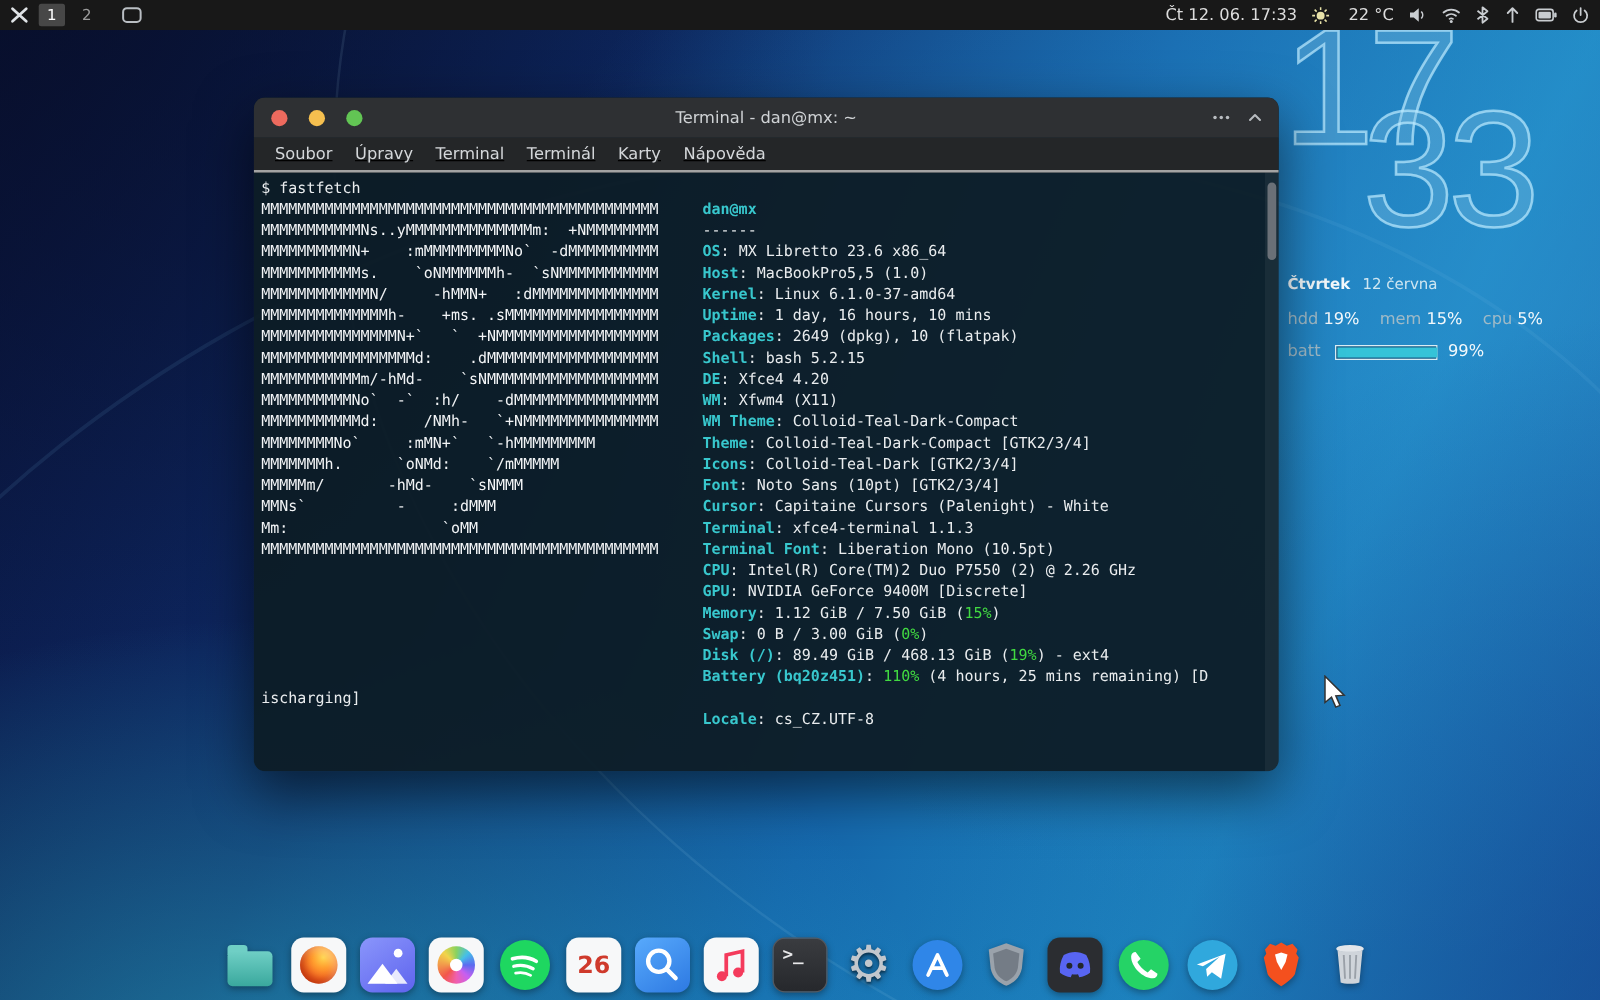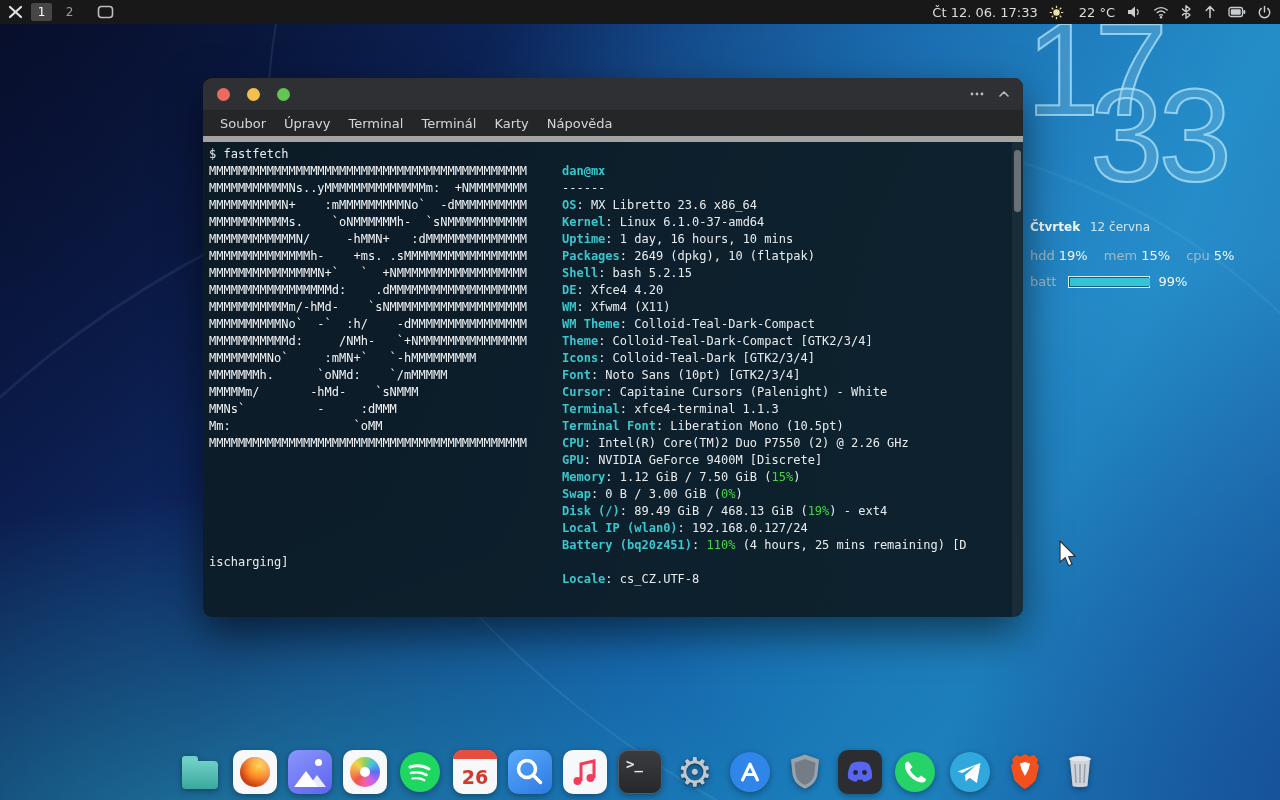--- a/index.html
+++ b/index.html
@@ -60,22 +60,22 @@
             box-shadow:0 16px 44px rgba(0,0,0,.55);}
   .titlebar{height:32px;background:#2e3033;display:flex;align-items:center;position:relative;}
   .tl{width:13px;height:13px;border-radius:50%;margin-left:17px;flex:none;}
   .tl.first{margin-left:14px;}
   .tl.red{background:#ed6a5e;}.tl.yellow{background:#f5bf4f;}.tl.green{background:#62c554;}
   .title{position:absolute;left:0;right:0;text-align:center;font-size:13px;color:#cfd2d5;
          pointer-events:none;}
   .tb-icon{position:absolute;top:9px;display:flex;}
   .tb-icon.dots{right:38px;}
   .tb-icon.chev{right:12px;}
-  .menubar{height:26px;background:#242628;border-bottom:6px solid #a3a3a3;
-           display:flex;align-items:center;padding-left:8px;}
+  .menubar{height:26px;background:#242628;border-bottom:2px solid #a3a3a3;
+           display:flex;align-items:center;padding-left:8px;text-decoration:underline;}
   .menu-item{padding:0 9px;font-size:13px;color:#d4d7da;cursor:default;}
   .term-body{position:relative;height:481px;
              font-family:"DejaVu Sans Mono","Liberation Mono",monospace;
              font-size:12px;line-height:17px;}
   .prompt{position:absolute;left:6px;top:4px;color:#e9ecee;white-space:pre;}
   .ascii{position:absolute;left:6px;top:21px;margin:0;color:#f2f4f6;font:inherit;
          white-space:pre;}
   .info{position:absolute;left:359px;top:21px;width:470px;}
   .term-line{height:17px;white-space:pre;}
   .term-line.wrap0{margin-left:-353px;}
@@ -107,21 +107,21 @@
   .gal-mtn{position:absolute;bottom:7px;left:6px;width:0;height:0;
            border-left:12px solid transparent;border-right:12px solid transparent;
            border-bottom:16px solid #ffffff;}
   .gal-mtn2{position:absolute;bottom:7px;right:6px;width:0;height:0;
             border-left:9px solid transparent;border-right:9px solid transparent;
             border-bottom:12px solid rgba(255,255,255,.85);}
   .pinwheel{width:30px;height:30px;border-radius:50%;position:relative;
             background:conic-gradient(#8ad25e,#45c0e8,#5b6cf0,#c75ff0,#f05fae,#f2564b,#f2984b,#f2d44b,#8ad25e);}
   .pinwheel::after{content:"";position:absolute;inset:10px;background:#fff;border-radius:50%;}
   .search-tile{background:linear-gradient(145deg,#58aafc,#2d79e2);}
-  .cal{display:flex;flex-direction:column;align-items:stretch;justify-content:flex-start;margin-top:12px;}
+  .cal{display:flex;flex-direction:row;align-items:stretch;justify-content:flex-start;margin-top:12px;}
   .cal-top{height:9px;border-radius:10px 10px 0 0;background:#e74c3c;}
   .cal-num{flex:1;display:flex;align-items:center;justify-content:center;
            font-size:19px;font-weight:bold;color:#cf3a2c;
            font-family:"DejaVu Sans",sans-serif;}
   .term-tile{background:linear-gradient(#3a3c40,#26282c);border-radius:10px;
              border:1px solid #55585e;box-sizing:border-box;}
   .term-glyph{position:absolute;top:5px;left:7px;color:#e8e8ea;font-size:14px;
               font-family:"DejaVu Sans Mono",monospace;font-weight:bold;}
   .gear-glyph{font-size:40px;line-height:44px;color:#c2c7cd;
               text-shadow:0 1px 2px rgba(0,0,0,.45);font-family:"DejaVu Sans",sans-serif;}
@@ -219,20 +219,21 @@
         </span>
       <span class="sv">99%</span>
     </div>
   </div>
 
   <div class="terminal">
     <div class="titlebar">
       <span class="tl red first"></span>
       <span class="tl yellow"></span>
       <span class="tl green"></span>
+      <span class="title">Terminal - dan@mx: ~</span>
       <span class="tb-icon dots">
         <svg width="16" height="14" viewBox="0 0 16 14">
             <circle cx="3" cy="7" r="1.4" fill="#b8bcc0"></circle>
             <circle cx="8" cy="7" r="1.4" fill="#b8bcc0"></circle>
             <circle cx="13" cy="7" r="1.4" fill="#b8bcc0"></circle>
           </svg>
       </span>
       <span class="tb-icon chev">
         <svg width="14" height="14" viewBox="0 0 14 14">
             <path d="M3 9l4-4 4 4" stroke="#b8bcc0" stroke-width="1.6" fill="none" stroke-linecap="round" stroke-linejoin="round"></path>
@@ -263,39 +264,39 @@
 MMMMMMMMNo`     :mMN+`   `-hMMMMMMMMM
 MMMMMMMh.      `oNMd:    `/mMMMMM
 MMMMMm/       -hMd-    `sNMMM
 MMNs`          -     :dMMM
 Mm:                 `oMM
 MMMMMMMMMMMMMMMMMMMMMMMMMMMMMMMMMMMMMMMMMMMM</pre>
       <div class="info">
           <div class="term-line"><span class="seg-k">dan@mx</span></div>
           <div class="term-line"><span class="seg-p">------</span></div>
           <div class="term-line"><span class="seg-k">OS</span><span class="seg-p">: MX Libretto 23.6 x86_64</span></div>
+          <div class="term-line"><span class="seg-k">Host</span><span class="seg-p">: MacBookPro5,5 (1.0)</span></div>
           <div class="term-line"><span class="seg-k">Kernel</span><span class="seg-p">: Linux 6.1.0-37-amd64</span></div>
           <div class="term-line"><span class="seg-k">Uptime</span><span class="seg-p">: 1 day, 16 hours, 10 mins</span></div>
           <div class="term-line"><span class="seg-k">Packages</span><span class="seg-p">: 2649 (dpkg), 10 (flatpak)</span></div>
           <div class="term-line"><span class="seg-k">Shell</span><span class="seg-p">: bash 5.2.15</span></div>
           <div class="term-line"><span class="seg-k">DE</span><span class="seg-p">: Xfce4 4.20</span></div>
           <div class="term-line"><span class="seg-k">WM</span><span class="seg-p">: Xfwm4 (X11)</span></div>
           <div class="term-line"><span class="seg-k">WM Theme</span><span class="seg-p">: Colloid-Teal-Dark-Compact</span></div>
           <div class="term-line"><span class="seg-k">Theme</span><span class="seg-p">: Colloid-Teal-Dark-Compact [GTK2/3/4]</span></div>
           <div class="term-line"><span class="seg-k">Icons</span><span class="seg-p">: Colloid-Teal-Dark [GTK2/3/4]</span></div>
           <div class="term-line"><span class="seg-k">Font</span><span class="seg-p">: Noto Sans (10pt) [GTK2/3/4]</span></div>
           <div class="term-line"><span class="seg-k">Cursor</span><span class="seg-p">: Capitaine Cursors (Palenight) - White</span></div>
           <div class="term-line"><span class="seg-k">Terminal</span><span class="seg-p">: xfce4-terminal 1.1.3</span></div>
           <div class="term-line"><span class="seg-k">Terminal Font</span><span class="seg-p">: Liberation Mono (10.5pt)</span></div>
           <div class="term-line"><span class="seg-k">CPU</span><span class="seg-p">: Intel(R) Core(TM)2 Duo P7550 (2) @ 2.26 GHz</span></div>
           <div class="term-line"><span class="seg-k">GPU</span><span class="seg-p">: NVIDIA GeForce 9400M [Discrete]</span></div>
           <div class="term-line"><span class="seg-k">Memory</span><span class="seg-p">: 1.12 GiB / 7.50 GiB (</span><span class="seg-g">15%</span><span class="seg-p">)</span></div>
           <div class="term-line"><span class="seg-k">Swap</span><span class="seg-p">: 0 B / 3.00 GiB (</span><span class="seg-g">0%</span><span class="seg-p">)</span></div>
           <div class="term-line"><span class="seg-k">Disk (/)</span><span class="seg-p">: 89.49 GiB / 468.13 GiB (</span><span class="seg-g">19%</span><span class="seg-p">) - ext4</span></div>
-          <div class="term-line"><span class="seg-k">Local IP (wlan0)</span><span class="seg-p">: 192.168.0.127/24</span></div>
           <div class="term-line"><span class="seg-k">Battery (bq20z451)</span><span class="seg-p">: </span><span class="seg-g">110%</span><span class="seg-p"> (4 hours, 25 mins remaining) [D</span></div>
           <div class="term-line wrap0"><span class="seg-p">ischarging]</span></div>
           <div class="term-line"><span class="seg-k">Locale</span><span class="seg-p">: cs_CZ.UTF-8</span></div>
         </div>
       <div class="scroll-track">
         <div class="scroll-thumb"></div>
       </div>
     </div>
   </div>
 

